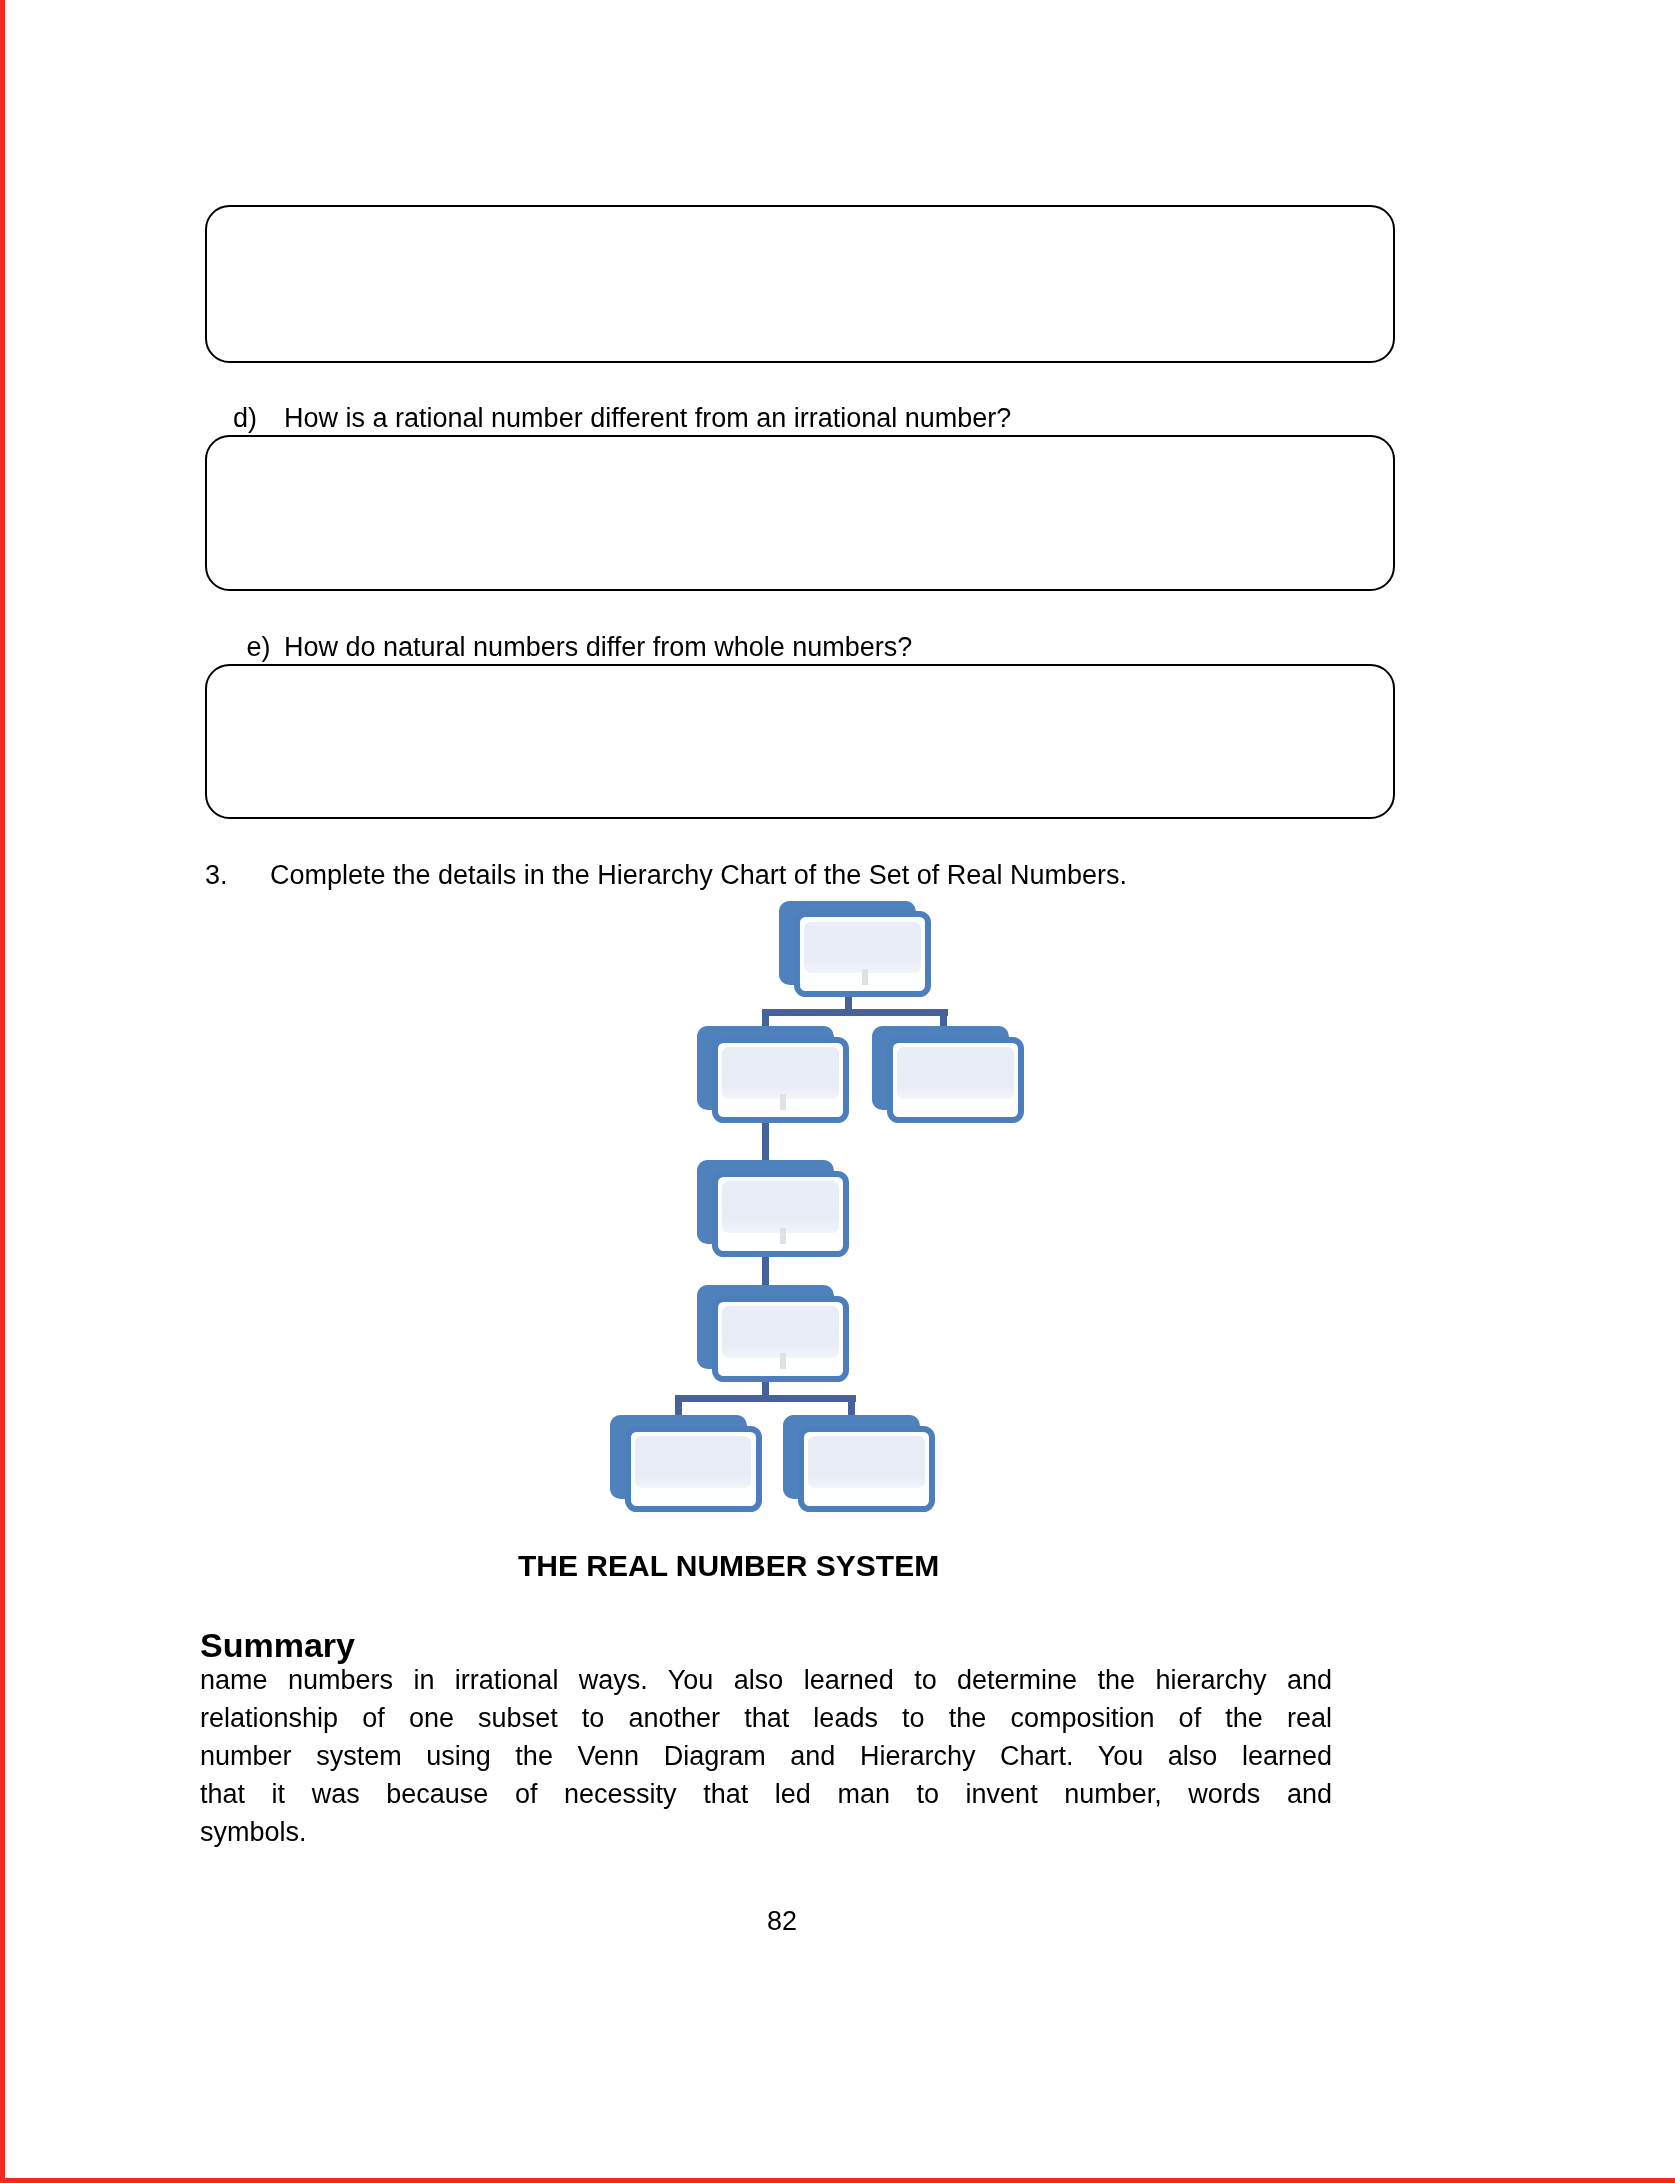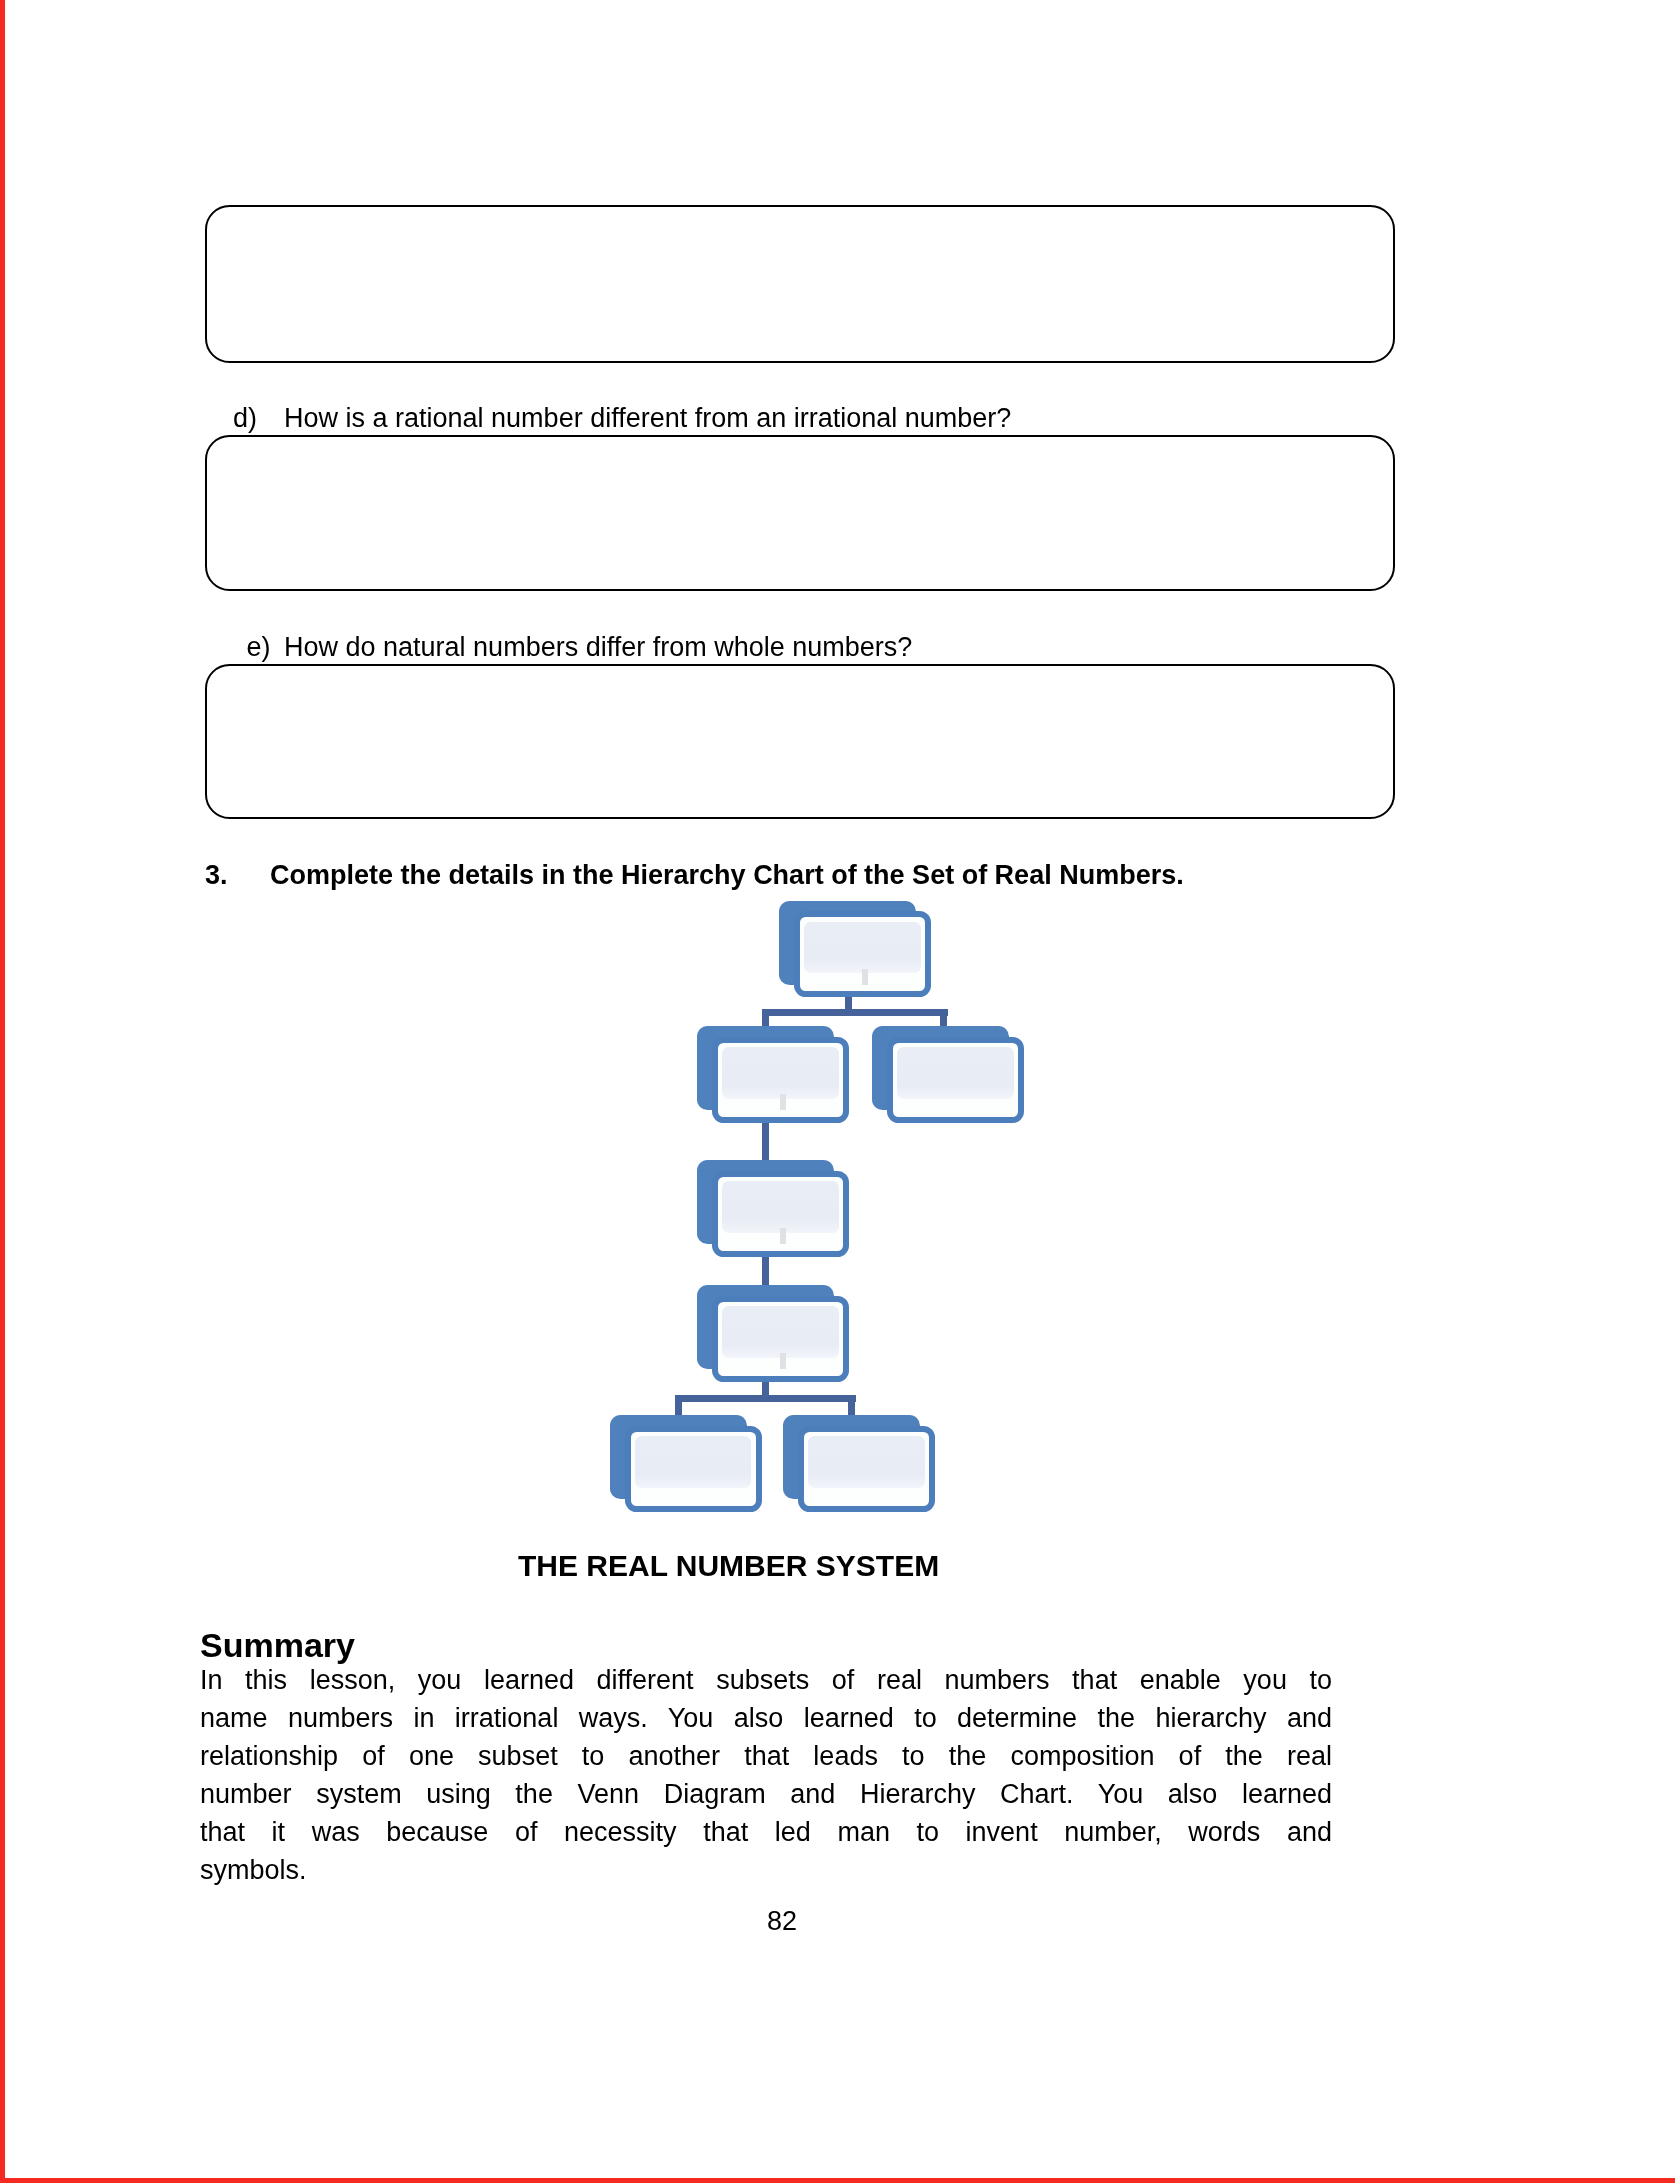--- a/index.html
+++ b/index.html
@@ -20,21 +20,21 @@
   #box-d{top:435px;height:156px;}
   #box-e{top:664px;height:155px;}
 
   
   .q-line{position:absolute;left:233px;font-size:27px;line-height:33px;white-space:nowrap;}
   .q-label{display:inline-block;width:51px;}
   #q-d{top:402px;}
   #q-e{top:631px;text-align:center;}
 
   
-  #item3{position:absolute;left:205px;top:860px;font-size:27px;font-weight:bold;white-space:nowrap;}
+  #item3{position:absolute;left:205px;top:860px;font-size:27px;font-weight:normal;white-space:nowrap;}
   #item3 .num{display:inline-block;width:65px;}
 
   
   #chart{position:absolute;left:605px;top:896px;width:434px;height:654px;}
   .node{position:absolute;width:152px;height:97px;}
   .node .back{
     position:absolute;left:0;top:0;width:137px;height:84px;
     background:#4f81bd;border-radius:10.6px;
   }
   .node .front{
@@ -139,21 +139,20 @@
     <div class="front">
         <div class="front-fill"></div>
       </div>
   </div>
 </div>
 
 <div id="chart-title">THE REAL NUMBER SYSTEM</div>
 
 <div id="summary-heading">Summary</div>
 <div id="summary-para">
-  <div class="jline">In this lesson, you learned different subsets of real numbers that enable you to</div>
   <div class="jline">name numbers in irrational ways. You also learned to determine the hierarchy and</div>
   <div class="jline">relationship of one subset to another that leads to the composition of the real</div>
   <div class="jline">number system using the Venn Diagram and Hierarchy Chart. You also learned</div>
   <div class="jline">that it was because of necessity that led man to invent number, words and</div>
   <div class="jline last">symbols.</div>
 </div>
 
 <div id="page-number">82</div>
 
 

